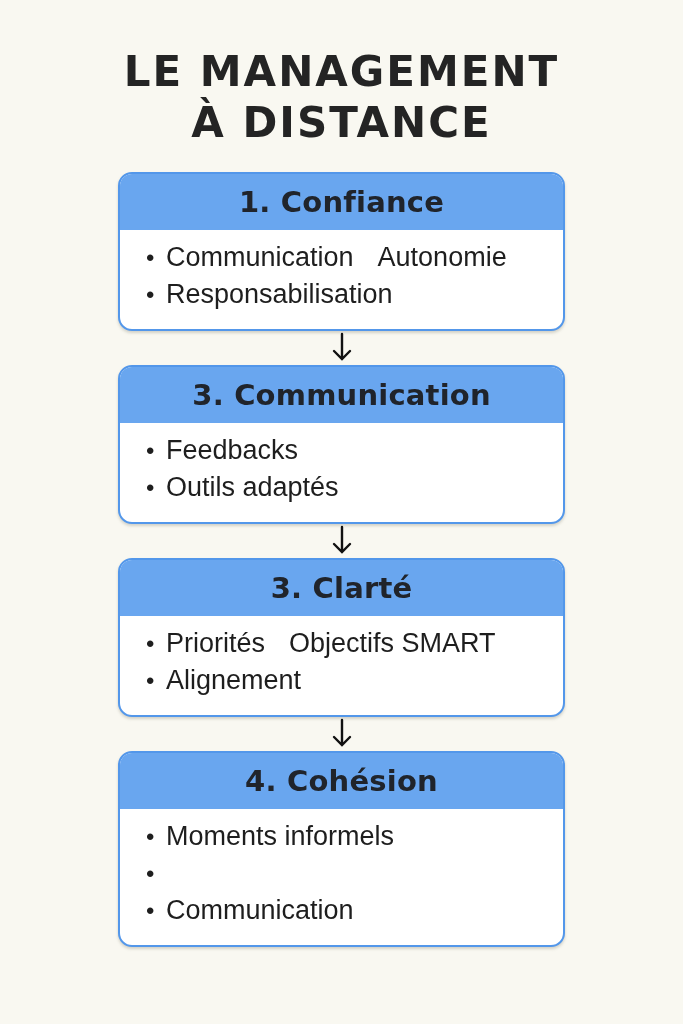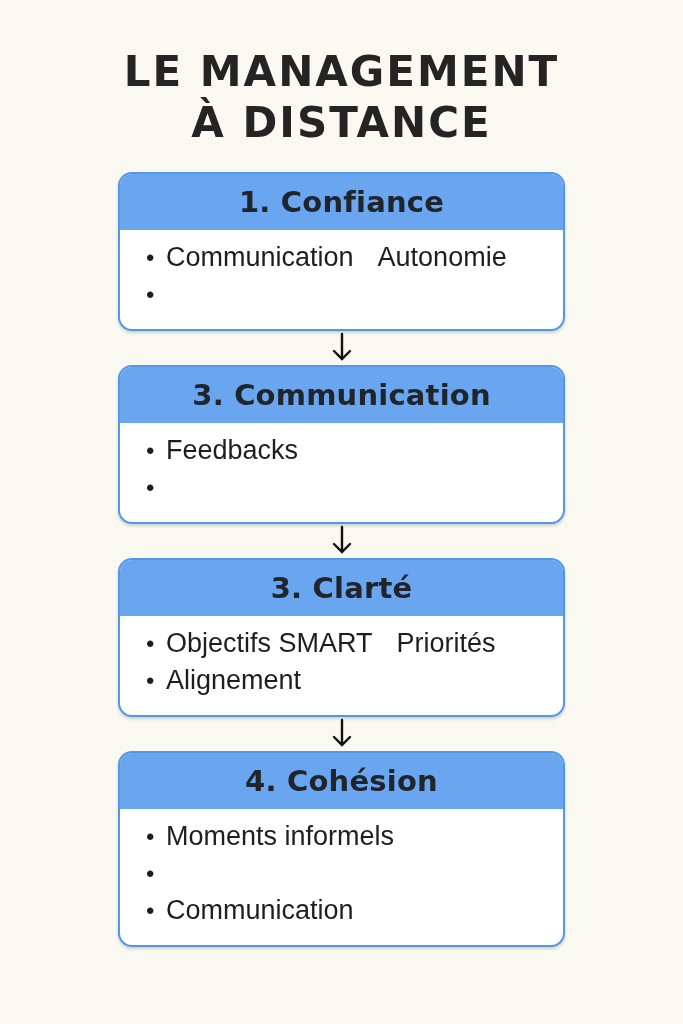--- a/index.html
+++ b/index.html
@@ -106,56 +106,58 @@
   <article class="step-card">
     <header class="step-header">1. Confiance</header>
     <div class="step-body">
           <div class="bullet-line">
             <span class="bullet-dot">•</span>
             <span class="bullet-item">Communication</span>
             <span class="bullet-item">Autonomie</span>
           </div>
           <div class="bullet-line">
             <span class="bullet-dot">•</span>
+            <span class="bullet-item">Responsabilisation</span>
           </div>
         </div>
   </article>
 
   <div class="flow-arrow">
     <svg width="24" height="32" viewBox="0 0 24 32" aria-hidden="true">
       <path d="M12 2 V 26 M4 19 L12 27 L20 19" fill="none" stroke="#111111" stroke-width="2.4" stroke-linecap="round" stroke-linejoin="miter"></path>
     </svg>
   </div>
 
   <article class="step-card">
     <header class="step-header">3. Communication</header>
     <div class="step-body">
           <div class="bullet-line">
             <span class="bullet-dot">•</span>
             <span class="bullet-item">Feedbacks</span>
           </div>
           <div class="bullet-line">
             <span class="bullet-dot">•</span>
+            <span class="bullet-item">Outils adaptés</span>
           </div>
         </div>
   </article>
 
   <div class="flow-arrow">
     <svg width="24" height="32" viewBox="0 0 24 32" aria-hidden="true">
       <path d="M12 2 V 26 M4 19 L12 27 L20 19" fill="none" stroke="#111111" stroke-width="2.4" stroke-linecap="round" stroke-linejoin="miter"></path>
     </svg>
   </div>
 
   <article class="step-card">
     <header class="step-header">3. Clarté</header>
     <div class="step-body">
           <div class="bullet-line">
             <span class="bullet-dot">•</span>
+            <span class="bullet-item">Priorités</span>
             <span class="bullet-item">Objectifs SMART</span>
-            <span class="bullet-item">Priorités</span>
           </div>
           <div class="bullet-line">
             <span class="bullet-dot">•</span>
             <span class="bullet-item">Alignement</span>
           </div>
         </div>
   </article>
 
   <div class="flow-arrow">
     <svg width="24" height="32" viewBox="0 0 24 32" aria-hidden="true">

